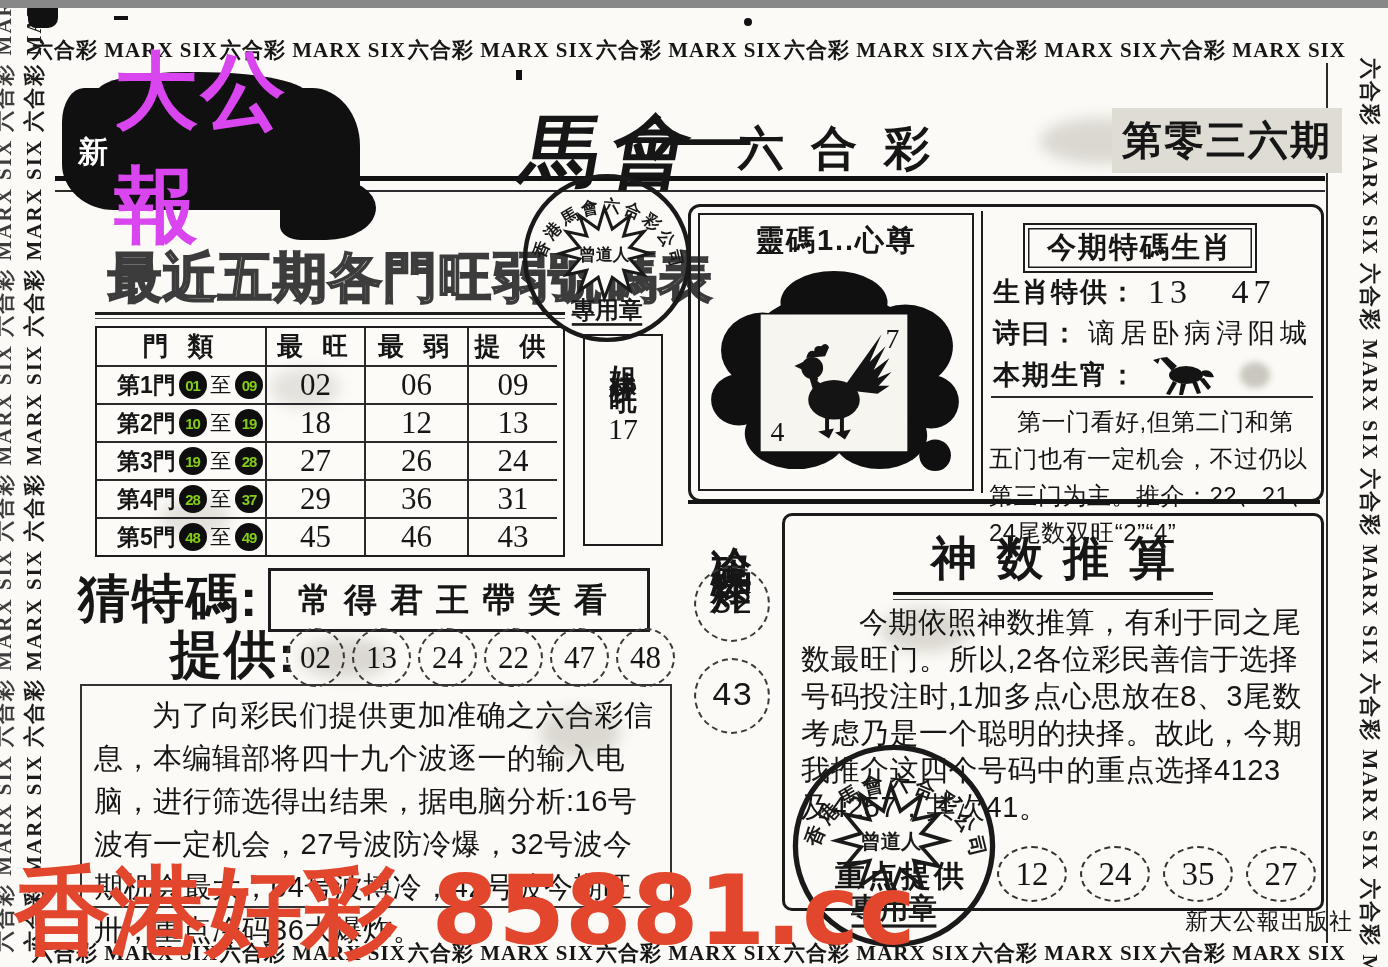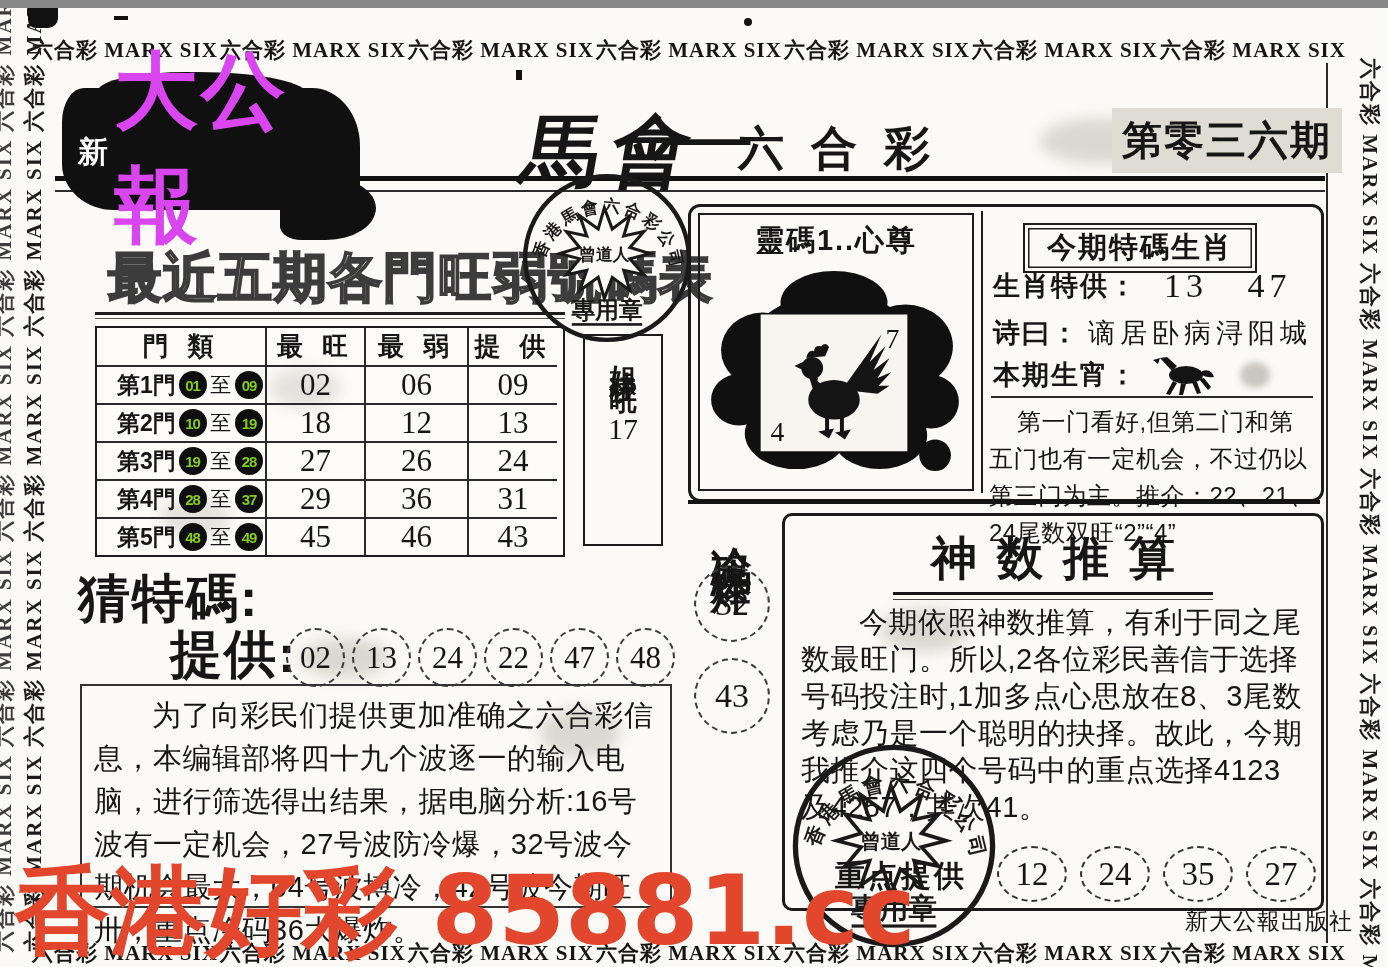--- a/index.html
+++ b/index.html
@@ -73,21 +73,21 @@
 
   
   .left-para{position:absolute;left:80px;top:676px;width:592px;height:224px;border:2px solid #333;
              padding:8px 12px;box-sizing:border-box;font-size:29px;line-height:43px;letter-spacing:.5px;
              text-indent:58px;z-index:2;}
 
   
   .cold-col{position:absolute;left:694px;top:506px;width:76px;display:flex;flex-direction:column;align-items:center;z-index:2;}
   .cold-title{writing-mode:vertical-rl;font-size:41px;letter-spacing:9px;font-weight:600;}
   .cold-circle{width:72px;height:72px;border:2.5px dashed #3a3a3a;border-radius:50%;display:flex;align-items:center;
-               justify-content:center;font-family:Liberation Serif, serif;font-size:34px;margin-top:16px;text-align:right;}
+               justify-content:center;font-family:Liberation Mono, monospace;font-size:34px;margin-top:16px;text-align:right;}
 
   
   .boxRT{position:absolute;left:688px;top:196px;width:630px;height:292px;border:3px solid #1b1b1b;
          border-radius:12px;z-index:2;}
   .boxRT-underline{position:absolute;left:688px;top:492px;width:632px;height:4px;background:#141414;z-index:2;}
   .boxA{position:absolute;left:7px;top:6px;width:272px;height:274px;border:2.5px solid #1d1d1d;}
   .boxA-title{position:absolute;left:0;top:6px;width:100%;text-align:center;font-size:29px;font-weight:700;letter-spacing:2px;}
   .divider-ab{position:absolute;left:290px;top:4px;width:2px;height:282px;background:#1e1e1e;}
   .sp-title-box{position:absolute;left:332px;top:16px;width:230px;height:46px;border:2.5px solid #1c1c1c;
                 box-shadow:inset 0 0 0 3px #fbfaf6, inset 0 0 0 4.5px #1c1c1c;display:flex;align-items:center;
@@ -245,20 +245,21 @@
     <div class="ht-cell num">43</div>
   </div>
 
   <div class="side-box">
     <div class="side-title">姐妹狂吼</div>
     <div class="side-num">12</div>
     <div class="side-num">17</div>
   </div>
 
   <div class="guess-label">猜特碼:</div>
+  <div class="guess-box">常得君王帶笑看</div>
   <div class="offer-label">提供:</div>
   <div class="offer-row">
     <span class="num-circle">02</span>
     <span class="num-circle">13</span>
     <span class="num-circle">24</span>
     <span class="num-circle">22</span>
     <span class="num-circle">47</span>
     <span class="num-circle">48</span>
   </div>
 
@@ -299,21 +300,21 @@
           <rect x="43" y="88" width="4" height="17"></rect>
           <rect x="58" y="88" width="4" height="17"></rect>
           <polygon points="36,104 52,101 47,111"></polygon>
           <polygon points="53,105 69,102 63,112"></polygon>
         </g>
       </svg>
     </div>
     <div class="divider-ab"></div>
 
     <div class="sp-title-box">今期特碼生肖</div>
-    <div class="sp-row" style="top:60px;gap:16px;">
+    <div class="sp-row" style="top:66px;">
       <span class="sp-label">生肖特供：</span>
       <span class="sp-value">13 47</span>
     </div>
     <div class="sp-row" style="top:108px;">
       <span class="sp-label">诗曰：</span>
       <span class="sp-poem">谪居卧病浔阳城</span>
     </div>
     <div class="sp-row" style="top:146px;">
       <span class="sp-label">本期生宵：</span>
       <svg width="68" height="44" viewBox="0 0 68 44" style="margin-left:12px;">

